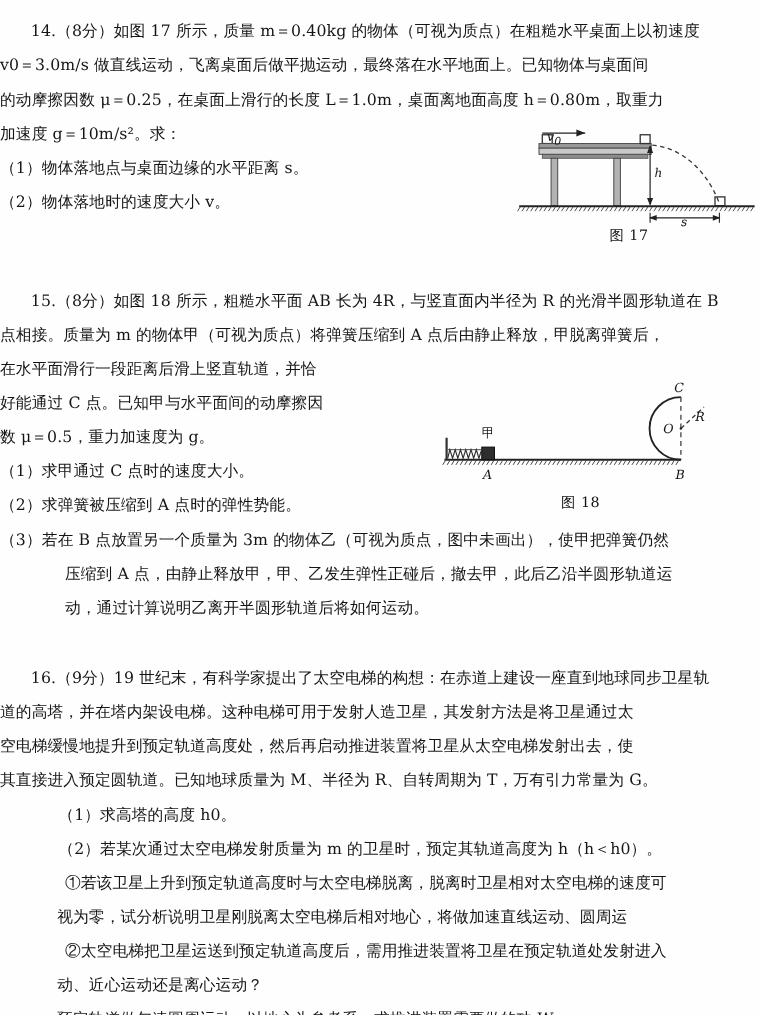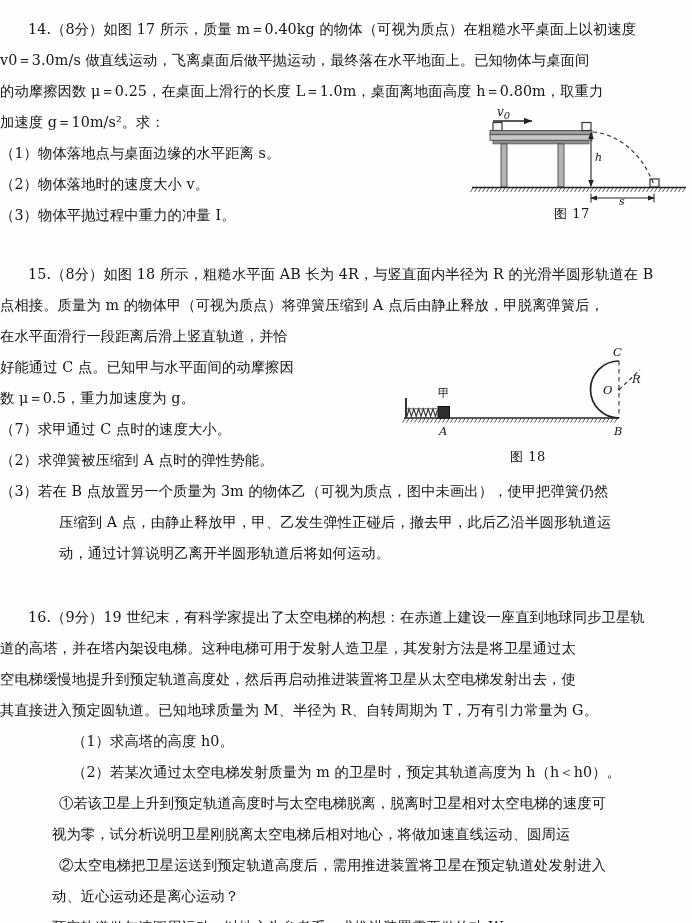--- a/index.html
+++ b/index.html
@@ -29,21 +29,21 @@
   }
   .line {
     font-size: 14.3px;
     line-height: 31px;
     white-space: nowrap;
     letter-spacing: 0.1px;
     color: #151515;
   }
   .num-line { padding-left: 28px; }
   .ind1 { }
-  .ind2 { padding-left: 72px; }
+  .ind2 { padding-left: 53px; }
   .ind3 { padding-left: 59px; }
   .ind4 { padding-left: 52px; }
   .sub {
     font-size: 10px;
     vertical-align: sub;
     font-style: italic;
   }
 
   
   .fig {
@@ -62,21 +62,20 @@
 
 <div class="page">
 
   <div class="q" style="top:14px; left:0;">
     <div class="line num-line">14.（8分）如图 17 所示，质量 m＝0.40kg 的物体（可视为质点）在粗糙水平桌面上以初速度</div>
     <div class="line ind1">v0＝3.0m/s 做直线运动，飞离桌面后做平抛运动，最终落在水平地面上。已知物体与桌面间</div>
     <div class="line ind1">的动摩擦因数 μ＝0.25，在桌面上滑行的长度 L＝1.0m，桌面离地面高度 h＝0.80m，取重力</div>
     <div class="line ind1">加速度 g＝10m/s²。求：</div>
     <div class="line ind1">（1）物体落地点与桌面边缘的水平距离 s。</div>
     <div class="line ind1">（2）物体落地时的速度大小 v。</div>
-    <div class="line ind1">（3）物体平抛过程中重力的冲量 I。</div>
   </div>
 
   <div class="fig" style="left:466px; top:101px; width:226px; height:122px;">
     <svg width="226" height="122" viewBox="0 0 226 122">
 
       <line x1="27" y1="20" x2="66" y2="20" stroke="#222" stroke-width="1.3"></line>
       <polygon points="66,20 58,16.8 58,23.2" fill="#222"></polygon>
 
       <rect x="27" y="21.5" width="9" height="8" fill="none" stroke="#333" stroke-width="1.2"></rect>
 
@@ -159,33 +158,33 @@
       </g>
 
       <line x1="125" y1="97" x2="188" y2="97" stroke="#222" stroke-width="1.1"></line>
       <line x1="125" y1="92.5" x2="125" y2="101.5" stroke="#222" stroke-width="1"></line>
       <line x1="188" y1="92.5" x2="188" y2="101.5" stroke="#222" stroke-width="1"></line>
       <polygon points="124,97 131,94.4 131,99.6" fill="#222"></polygon>
       <polygon points="189,97 182,94.4 182,99.6" fill="#222"></polygon>
       <text x="153" y="104" font-family="DejaVu Serif, serif" font-style="italic" font-size="11" fill="#151515">s</text>
     </svg>
     
-    <div style="position:absolute; left:31px; top:4px; font-size:12px; font-style:italic;">
+    <div style="position:absolute; left:31px; top:16px; font-size:12px; font-style:italic;">
       <span>v</span><span class="sub">0</span>
     </div>
     <div class="figcap" style="left:88px; top:104px;">图 17</div>
   </div>
 
   <div class="q" style="top:259px; left:0;">
     <div class="line num-line">15.（8分）如图 18 所示，粗糙水平面 AB 长为 4R，与竖直面内半径为 R 的光滑半圆形轨道在 B</div>
     <div class="line ind1">点相接。质量为 m 的物体甲（可视为质点）将弹簧压缩到 A 点后由静止释放，甲脱离弹簧后，</div>
     <div class="line ind1">在水平面滑行一段距离后滑上竖直轨道，并恰</div>
     <div class="line ind1">好能通过 C 点。已知甲与水平面间的动摩擦因</div>
     <div class="line ind1">数 μ＝0.5，重力加速度为 g。</div>
-    <div class="line ind1">（7）求甲通过 C 点时的速度大小。</div>
+    <div class="line ind1">（1）求甲通过 C 点时的速度大小。</div>
     <div class="line ind1">（2）求弹簧被压缩到 A 点时的弹性势能。</div>
     <div class="line ind1">（3）若在 B 点放置另一个质量为 3m 的物体乙（可视为质点，图中未画出），使甲把弹簧仍然</div>
     <div class="line ind3">压缩到 A 点，由静止释放甲，甲、乙发生弹性正碰后，撤去甲，此后乙沿半圆形轨道运</div>
     <div class="line ind3">动，通过计算说明乙离开半圆形轨道后将如何运动。</div>
   </div>
 
   <div class="fig" style="left:400px; top:330px; width:292px; height:140px;">
     <svg width="292" height="140" viewBox="0 0 292 140">
 
       <line x1="4" y1="88" x2="219" y2="88" stroke="#222" stroke-width="1.7"></line>

